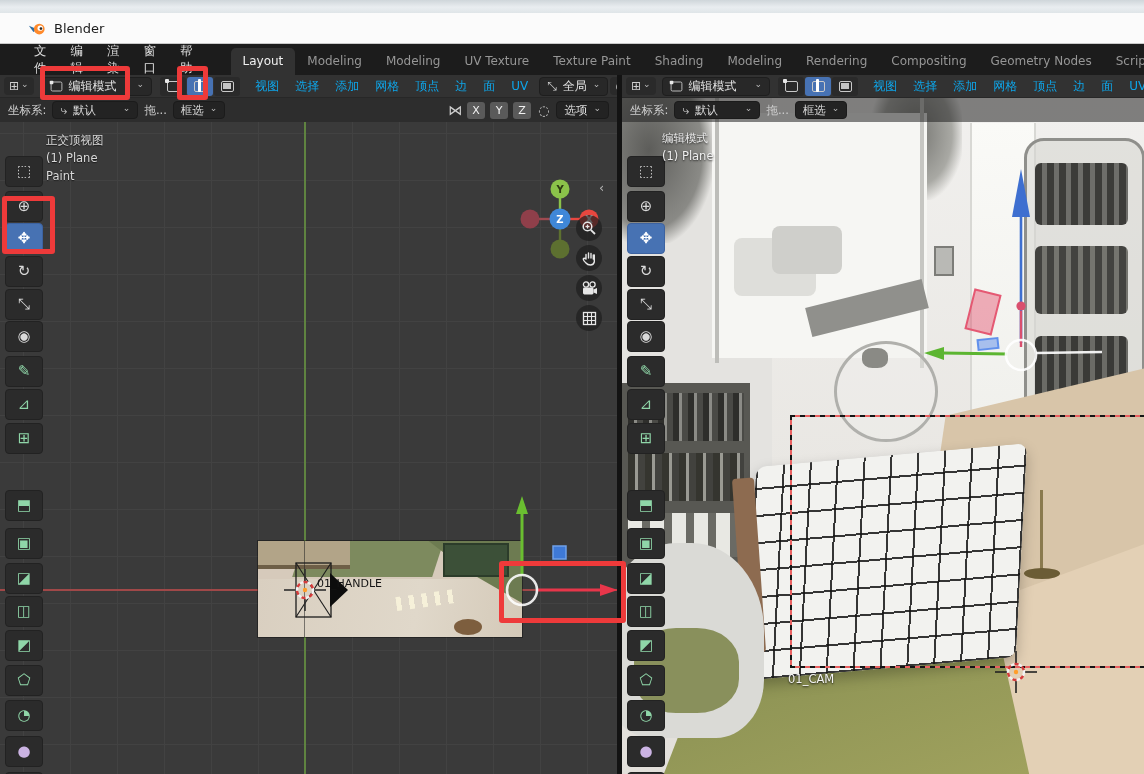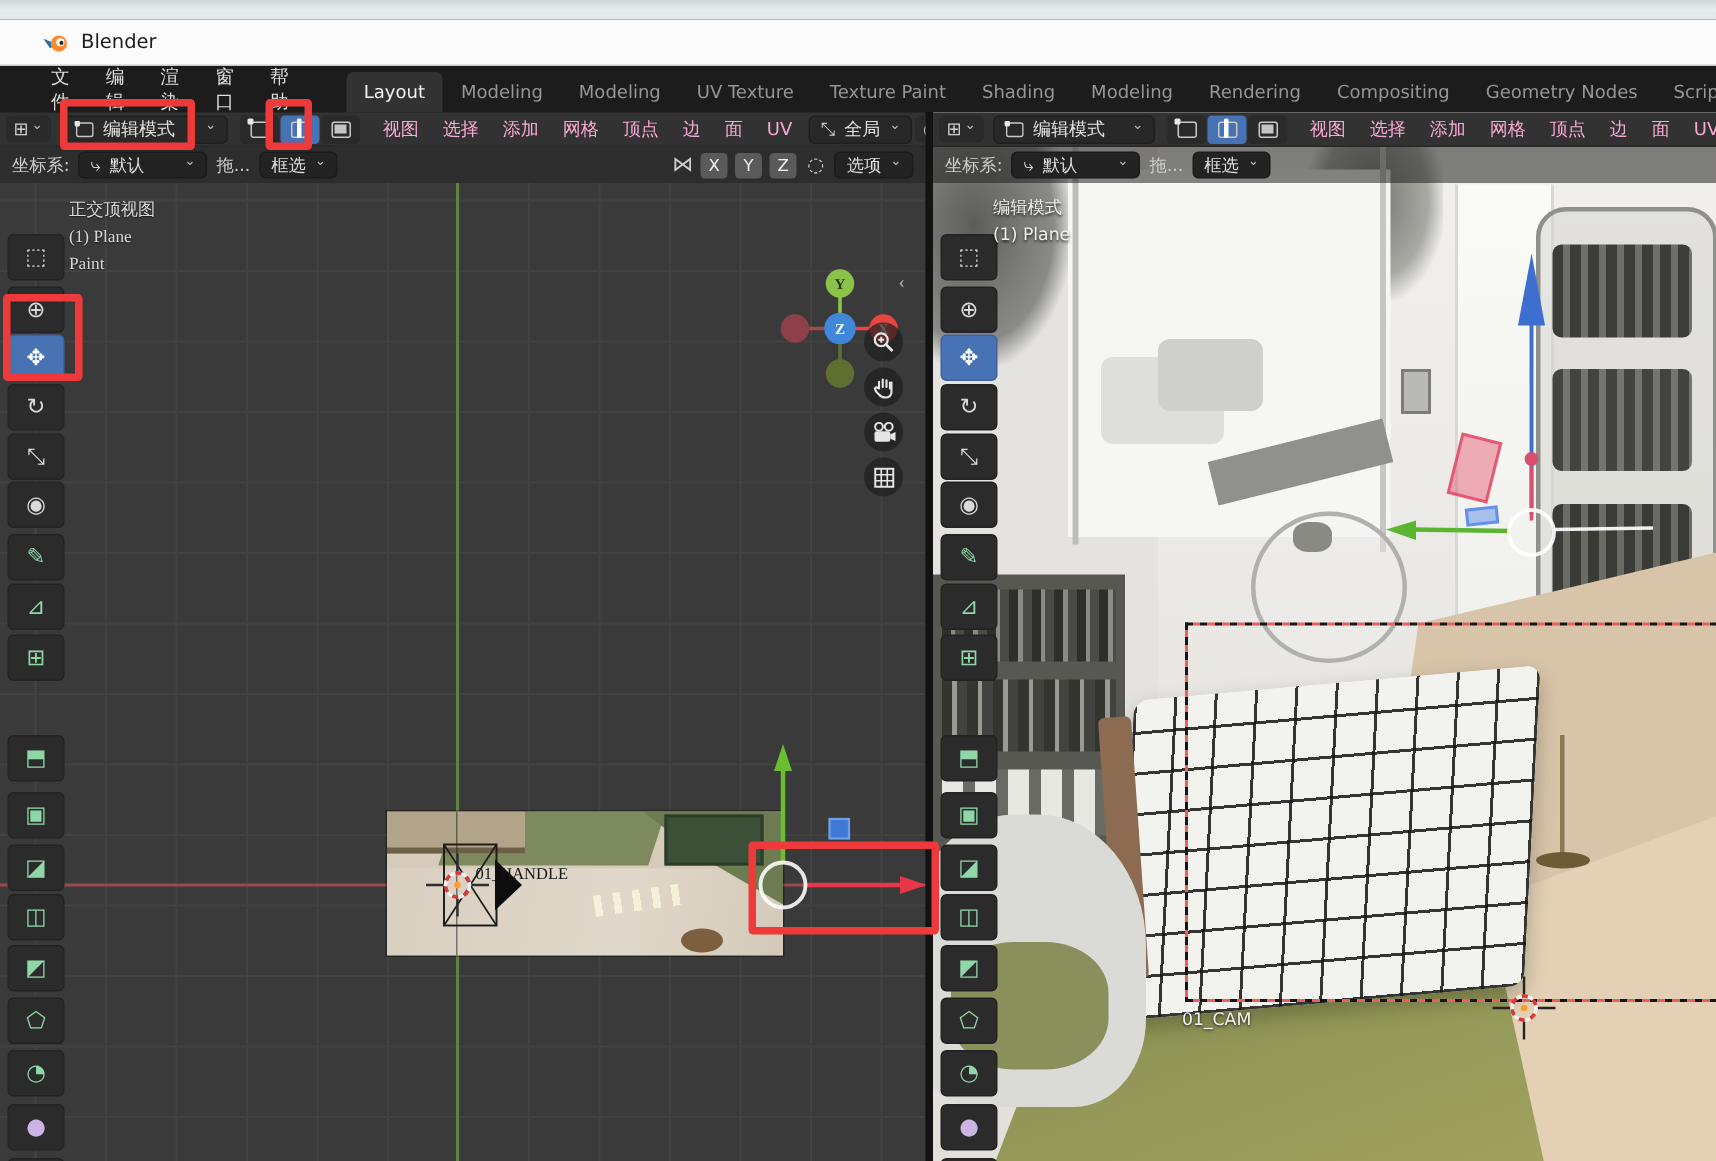--- a/index.html
+++ b/index.html
@@ -36,21 +36,21 @@
     border-bottom:1px solid #272727;display:flex;align-items:center;gap:2px;
     padding:0 4px;box-sizing:border-box;z-index:8;}
   .vp-header .spacer{flex:1;}
   .hbtn{display:flex;align-items:center;gap:2px;background:#2a2a2a;border-radius:4px;
     padding:1px 5px;color:#cfcfcf;font-size:11px;height:18px;box-sizing:border-box;}
   .glyph{font-size:12px;line-height:1;color:#cfcfcf;}
   .caret{font-size:9px;color:#bdbdbd;line-height:1;margin-top:-3px;}
   .hdrop{display:flex;align-items:center;gap:6px;background:#282828;border:1px solid #1e1e1e;
     border-radius:4px;padding:1px 7px;height:19px;box-sizing:border-box;
     color:#e3e3e3;font-size:12px;white-space:nowrap;}
-  .vpmenu{font-size:12px;color:#f9a8d4;padding:2px 7px;white-space:nowrap;}
+  .vpmenu{font-size:12px;color:#0ea5e9;padding:2px 7px;white-space:nowrap;}
 
   .msel-group{display:flex;gap:1px;margin:0 6px;}
   .msel-btn{width:26px;height:19px;background:#2a2a2a;border-radius:3px;
     display:flex;align-items:center;justify-content:center;}
   .msel-btn.active{background:#4772b3;}
   .msel{width:13px;height:11px;border:1.5px solid #c9c9c9;border-radius:2px;position:relative;box-sizing:border-box;}
   .msel.vertex::after{content:"";position:absolute;width:4px;height:4px;background:#e8e8e8;
     left:-2.5px;top:-2.5px;border-radius:1px;}
   .msel.edge::after{content:"";position:absolute;width:3px;height:13px;background:#fff;
     left:3px;top:-2.5px;border-radius:1px;}
@@ -73,21 +73,21 @@
   .tool-btn{position:absolute;left:2px;width:38px;height:31px;background:#2b2b2b;
     border:1px solid #222;border-radius:4px;display:flex;align-items:center;
     justify-content:center;box-sizing:border-box;}
   .tool-btn.active{background:#4772b3;border-color:#3c62a0;}
   .tool-glyph{font-size:15px;line-height:1;}
 
   
   #canvas-l{position:absolute;left:0;top:47px;width:714px;height:652px;background:#3a3a3a;
     background-image:linear-gradient(#424242 1px,transparent 1px),
                      linear-gradient(90deg,#424242 1px,transparent 1px);
-    background-size:47px 47px;background-position:23px 11px;overflow:hidden;font-family:Liberation Serif, serif;}
+    background-size:47px 47px;background-position:23px 11px;overflow:hidden;}
   .ovl-text{color:#d9d9d9;font-size:11.5px;line-height:18px;text-shadow:0 1px 1px rgba(0,0,0,.6);}
   #canvas-l .ovl-text{left:46px;top:9px;}
   #axis-x{left:0;top:467px;width:617px;height:2px;background:#a04848;}
   .axis-y-seg{left:304px;width:2px;background:#5f8340;}
 
   #plane-img{left:258px;top:419px;width:264px;height:96px;background:#d6cabb;
     outline:1px solid rgba(0,0,0,.35);overflow:hidden;}
   .pl{position:absolute;}
 
   #cam-label-l{left:317px;top:455px;font-size:11px;color:#141414;z-index:4;}

